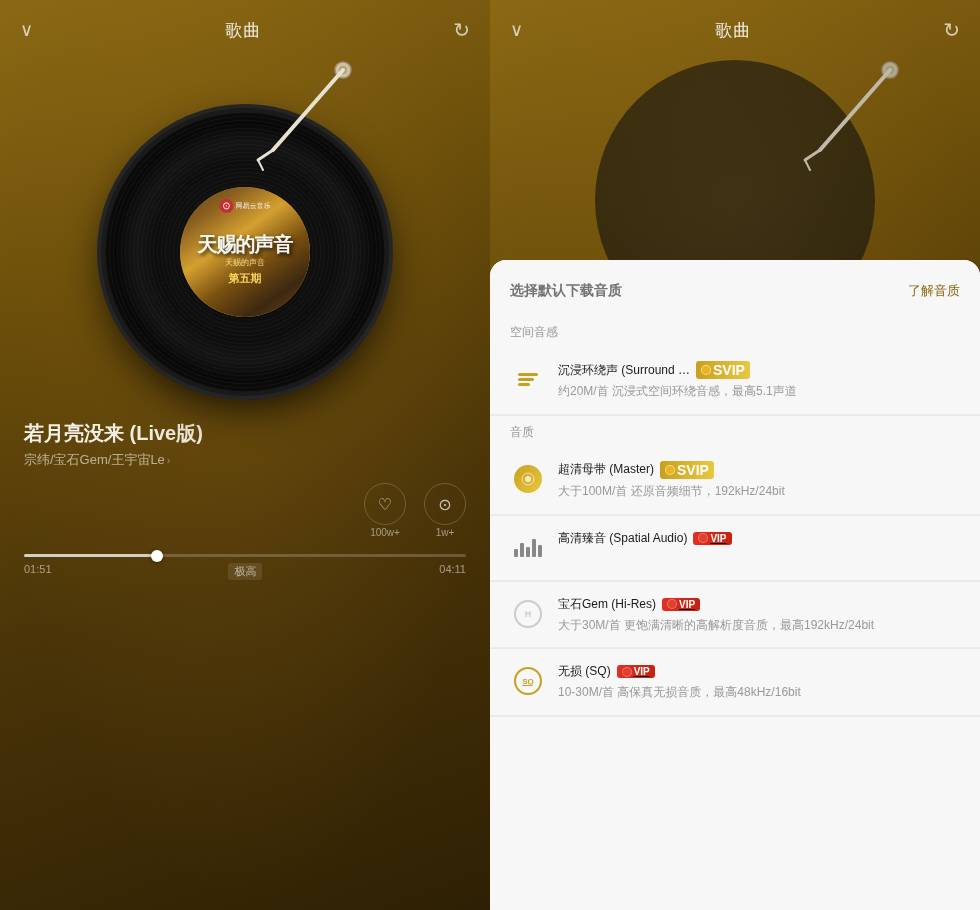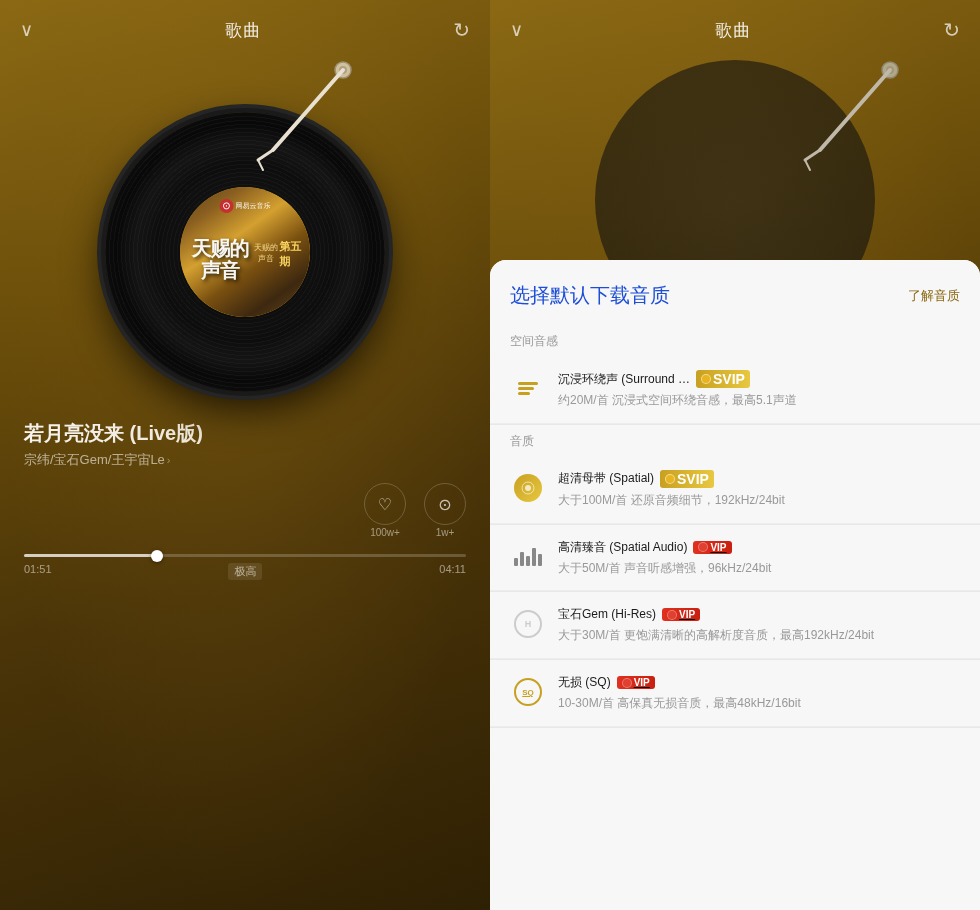--- a/index.html
+++ b/index.html
@@ -149,20 +149,21 @@
       flex-direction: column;
       overflow: hidden;
       position: relative;
     }
 
     .album-text-overlay {
       position: absolute;
       width: 100%;
       height: 100%;
       display: flex;
+      flex-direction: column;
       align-items: center;
       justify-content: center;
       padding: 8px;
     }
 
     .netease-logo {
       position: absolute;
       top: 12px;
       left: 50%;
       transform: translateX(-50%);
@@ -374,23 +375,23 @@
 
     .sheet-header {
       display: flex;
       align-items: center;
       justify-content: space-between;
       padding: 22px 20px 16px;
       background: #f7f7f7;
     }
 
     .sheet-title {
-      font-size: 20px;
-      font-weight: 400;
-      color: #1d4ed8;
+      font-size: 14px;
+      font-weight: 700;
+      color: #737373;
     }
 
     .sheet-link {
       font-size: 13px;
       color: #8B6914;
       cursor: pointer;
     }
 
     .sheet-content {
       flex: 1;
@@ -743,21 +744,21 @@
         <div class="quality-icon-wrap">
           <div class="gold-circle-badge">
             <svg viewBox="0 0 14 14" fill="none" xmlns="http://www.w3.org/2000/svg">
               <circle cx="7" cy="7" r="6" stroke="rgba(255,255,255,0.6)" stroke-width="1"></circle>
               <circle cx="7" cy="7" r="3" fill="rgba(255,255,255,0.7)"></circle>
             </svg>
           </div>
         </div>
         <div class="quality-info">
           <div class="quality-name-row">
-            <span class="quality-name">超清母带 (Spatial)</span>
+            <span class="quality-name">超清母带 (Master)</span>
             <span class="badge-svip">
               <span class="badge-icon"></span>
               <span class="badge-text">SVIP</span>
             </span>
           </div>
           <div class="quality-desc">大于100M/首 还原音频细节，192kHz/24bit</div>
         </div>
       </div>
 
       <div class="divider"></div>
@@ -773,21 +774,20 @@
           </div>
         </div>
         <div class="quality-info">
           <div class="quality-name-row">
             <span class="quality-name">高清臻音 (Spatial Audio)</span>
             <span class="badge-vip">
               <span class="badge-icon"></span>
               <span class="badge-text">VIP</span>
             </span>
           </div>
-          <div class="quality-desc">大于50M/首 声音听感增强，96kHz/24bit</div>
         </div>
       </div>
 
       <div class="divider"></div>
 
       <div class="quality-item">
         <div class="quality-icon-wrap">
           <div class="quality-icon-circle" style="color:#ccc;border-color:#ccc;">H</div>
         </div>
         <div class="quality-info">

